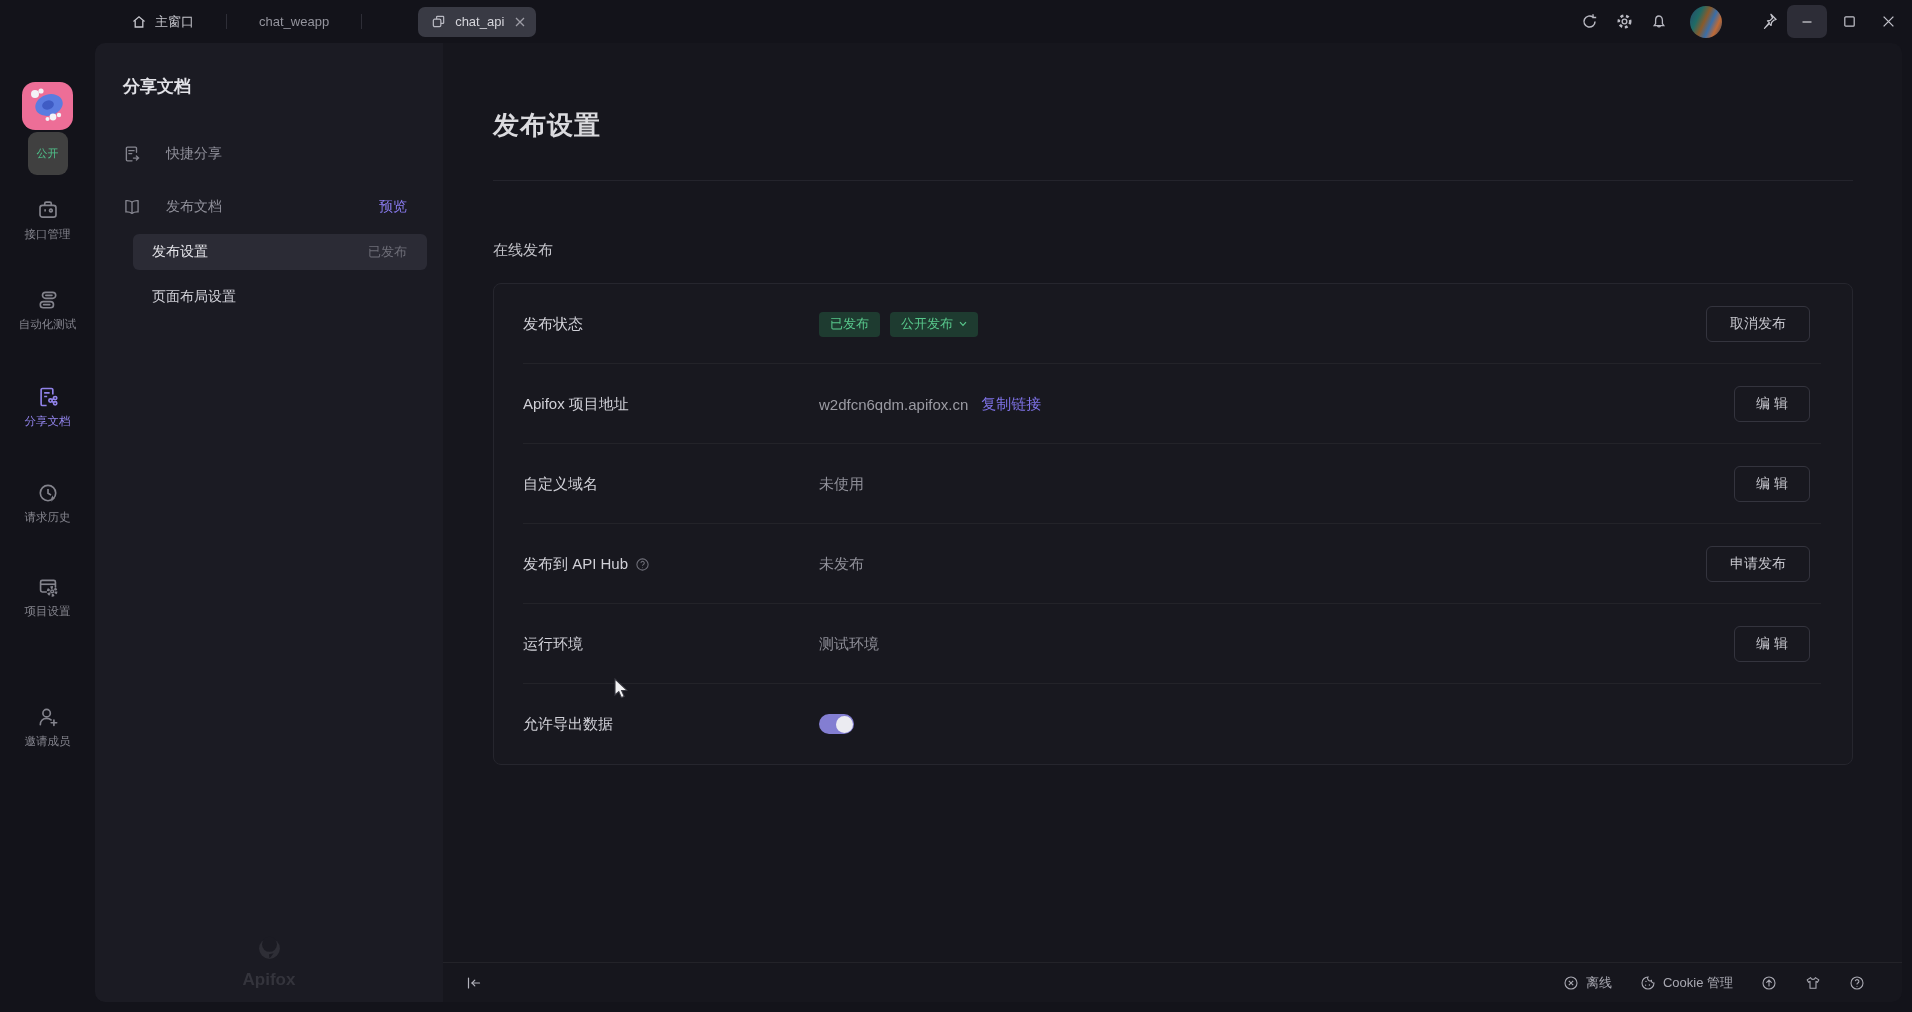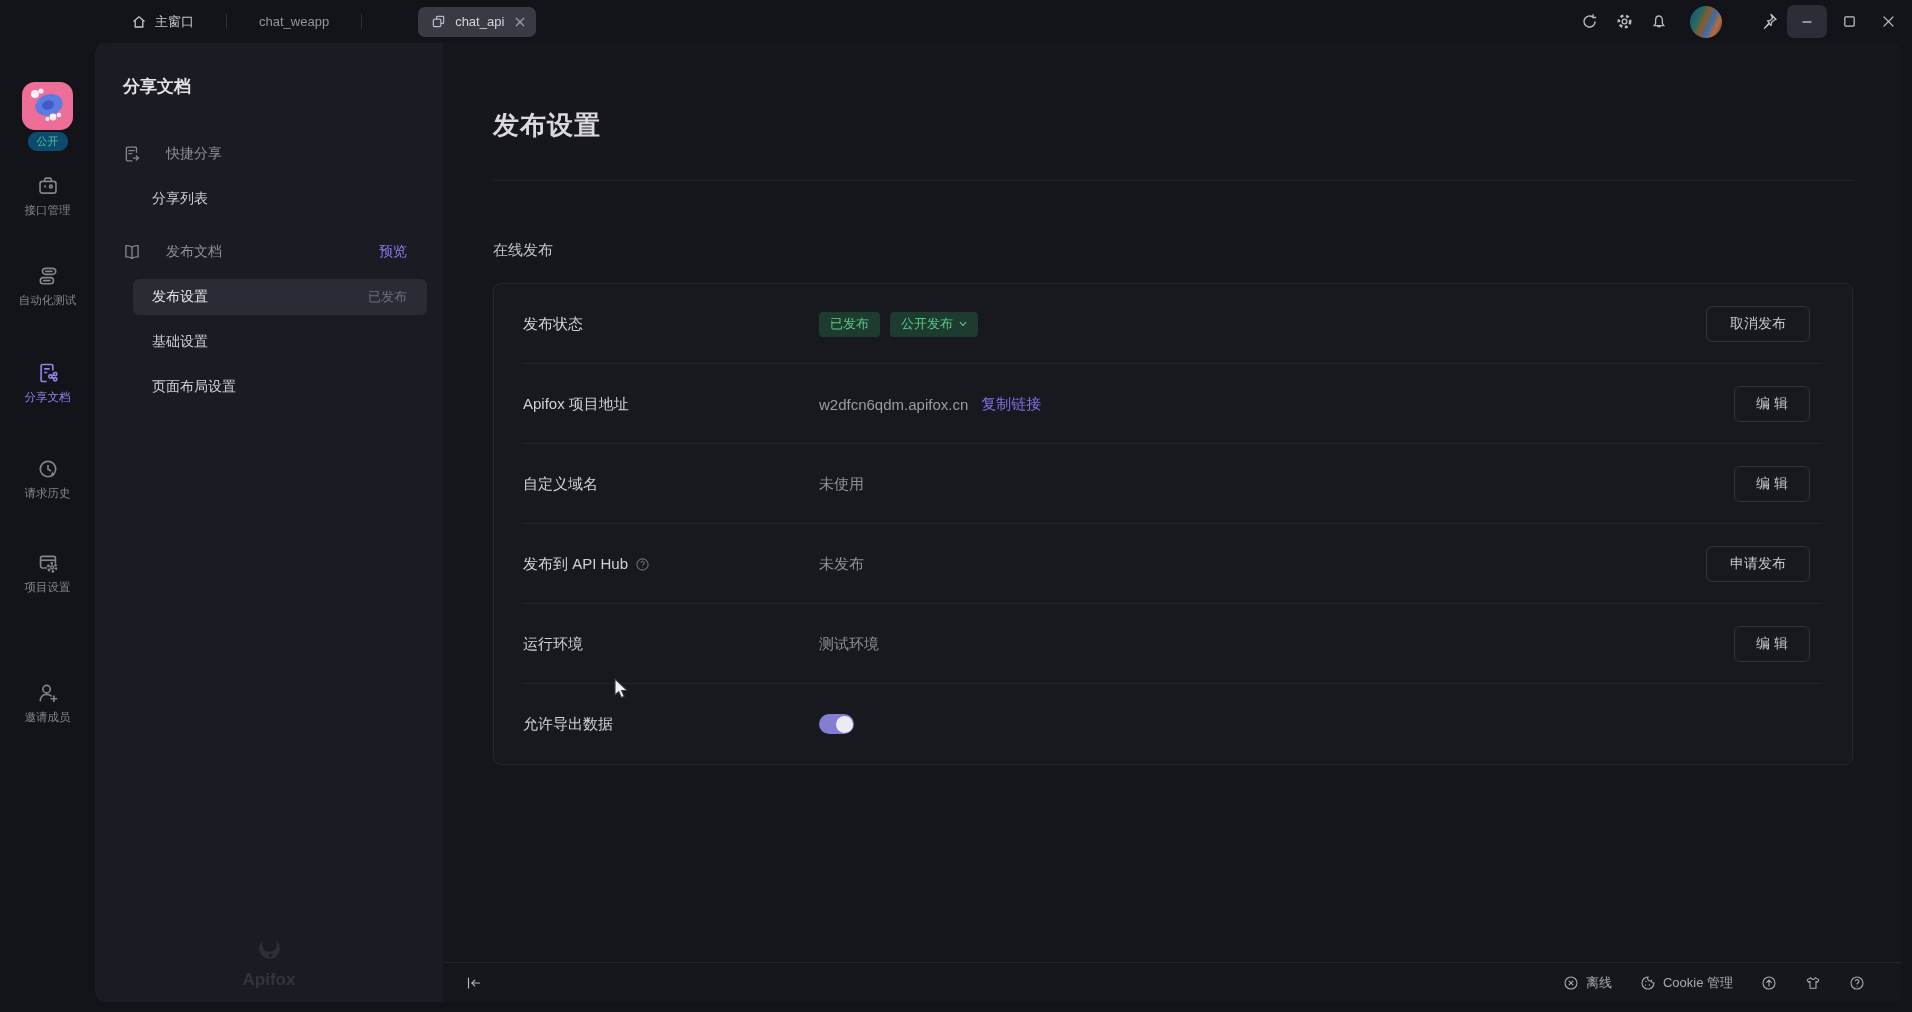--- a/index.html
+++ b/index.html
@@ -23,21 +23,21 @@
   .gap9 { margin-left:9px; } .gap13 { margin-left:13px; } .gap21 { margin-left:21px; }
   .avatar { width:32px; height:32px; border-radius:50%;
     background:linear-gradient(115deg,#27476b 0%,#1f6b66 28%,#8a5a2a 46%,#3a6ea8 62%,#c06a35 78%,#27476b 100%); }
   .minbtn { width:40px; height:33px; border-radius:7px; background:#2d2d37;
     display:flex; align-items:center; justify-content:center; color:#c9c9d0; }
 
   
   .rail { position:absolute; left:0; top:43px; width:95px; bottom:0;
     display:flex; flex-direction:column; align-items:center; }
   .rail-logo-wrap { margin-top:39px; display:flex; flex-direction:column; align-items:center; }
-  .rail-badge { margin-top:2px; padding:2px 9px; border-radius:9px; background:#0c4a6e;
+  .rail-badge { margin-top:2px; padding:14px 9px; border-radius:9px; background:#404040;
     color:#4fc08a; font-size:11px; }
   .rail-item { display:flex; flex-direction:column; align-items:center; gap:5px;
     color:#84848d; font-size:11.5px; cursor:default; }
   .rail-item .ric { width:24px; height:24px; display:flex; align-items:center; justify-content:center; }
   .rail-item.active { color:#9183ea; }
   .m23{margin-top:23px} .m46{margin-top:46px} .m53{margin-top:53px}
   .m52{margin-top:52px} .m50{margin-top:50px} .m86{margin-top:86px}
 
   
   .panel { position:absolute; left:95px; top:43px; width:1807px; height:959px;
@@ -274,41 +274,35 @@
         <div class="nav-group-item">
           <span class="nic">
             <svg width="18" height="18" viewBox="0 0 16 16" fill="none" stroke="#85858f" stroke-width="1.2" stroke-linecap="round">
               <path d="M12 6.5 V2.9 a1 1 0 0 0-1-1 H4 a1 1 0 0 0-1 1 V13.1 a1 1 0 0 0 1 1 H8"></path>
               <path d="M5.2 5 h4.6 M5.2 7.6 h2.6"></path>
               <path d="M9.3 11.6 h4.4 M11.9 9.8 l1.9 1.8 -1.9 1.8"></path>
             </svg>
           </span>
           <span>快捷分享</span>
         </div>
-        <div class="nav-sub">
-          <span>分享列表</span>
-        </div>
 
         <div class="nav-group-item mt8">
           <span class="nic">
             <svg width="18" height="18" viewBox="0 0 16 16" fill="none" stroke="#85858f" stroke-width="1.2" stroke-linejoin="round">
               <path d="M8 3.6 C6.5 2.6 4.6 2.2 2.6 2.4 V12.4 C4.6 12.2 6.5 12.7 8 13.7 C9.5 12.7 11.4 12.2 13.4 12.4 V2.4 C11.4 2.2 9.5 2.6 8 3.6 Z"></path>
               <path d="M8 3.6 V13.7"></path>
             </svg>
           </span>
           <span>发布文档</span>
           <span class="nav-link">预览</span>
         </div>
 
         <div class="nav-sub selected">
           <span>发布设置</span>
           <span class="badge-muted">已发布</span>
-        </div>
-        <div class="nav-sub">
-          <span>基础设置</span>
         </div>
         <div class="nav-sub">
           <span>页面布局设置</span>
         </div>
       </div>
 
       <div class="sidenav-footer">
         <span>
           <svg width="25" height="25" viewBox="0 0 24 24">
             <circle cx="12" cy="12" r="10" fill="#2e2e36"></circle>

